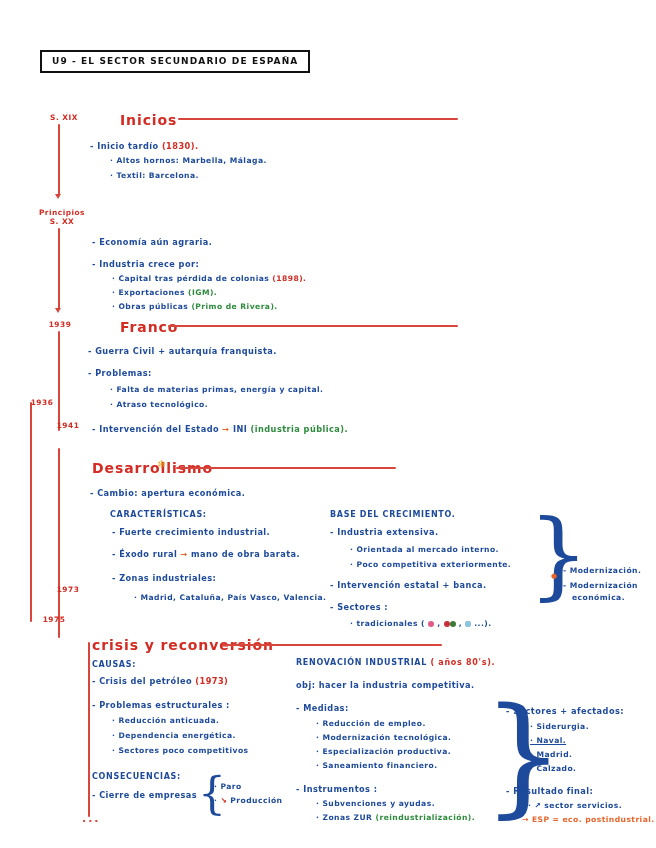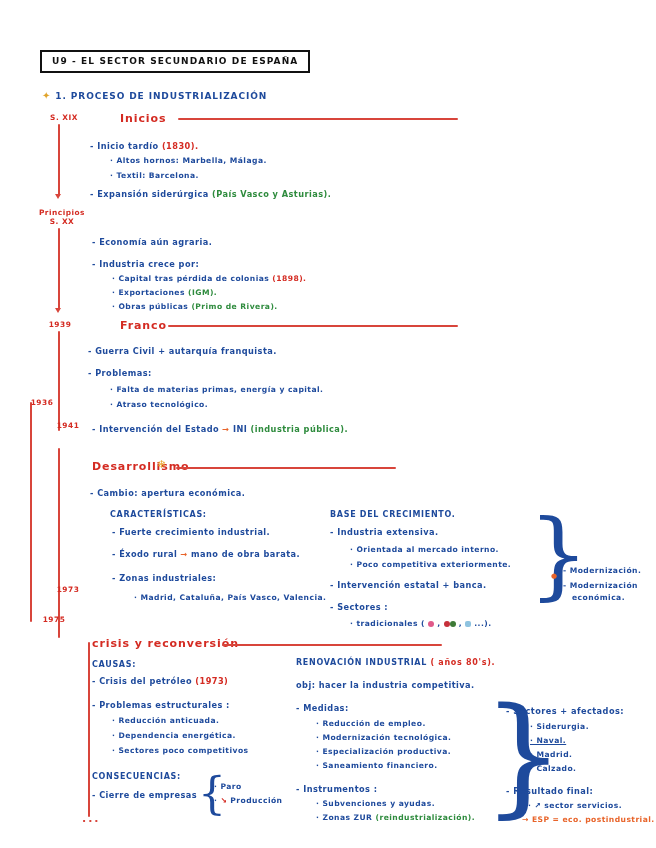--- a/index.html
+++ b/index.html
@@ -43,21 +43,21 @@
 
   .yearlabel{
     position:absolute;
     font-size:7.4px;font-weight:bold;letter-spacing:.5px;
     color:#d42b22;white-space:nowrap;text-align:center;
     line-height:1.25;
   }
 
   .head-red{
     position:absolute;
-    font-size:11px;font-weight:bold;letter-spacing:.9px;
+    font-size:14px;font-weight:bold;letter-spacing:.9px;
     color:#d42b22;white-space:nowrap;
   }
 
   
   .rule{
     position:absolute;height:1.6px;background:#d8453b;border-radius:1px;
   }
   
   .vbar{
     position:absolute;width:1.6px;background:#d8453b;border-radius:1px;
@@ -83,42 +83,34 @@
   .dotmark{position:absolute;color:#e8642a;font-size:7px;font-weight:bold;}
   .sq{display:inline-block;width:6px;height:6px;border-radius:50%;vertical-align:-1px;}
 </style>
 </head>
 <body>
 
 <div class="page">
 
   <div class="ttl-box">U9 - EL SECTOR SECUNDARIO DE ESPAÑA</div>
 
-  <div class="sec-head" style="left:42px;top:90px;">
-    <span class="star">✦</span>
-    <span>1. PROCESO DE INDUSTRIALIZACIÓN</span>
-  </div>
 
   <div class="yearlabel" style="left:44px;top:113px;width:40px;">S. XIX</div>
   <div class="head-red" style="left:120px;top:112px;">Inicios</div>
   <div class="rule" style="left:178px;top:118px;width:280px;"></div>
 
   <div class="vbar" style="left:58px;top:124px;height:72px;"></div>
   <div class="arrowhead" style="left:55px;top:194px;"></div>
 
   <div class="item" style="left:90px;top:141px;">
     <span>- Inicio tardío</span>
     <span class="red">(1830).</span>
   </div>
   <div class="item sm" style="left:110px;top:156px;">· Altos hornos: Marbella, Málaga.</div>
   <div class="item sm" style="left:110px;top:171px;">· Textil: Barcelona.</div>
-  <div class="item" style="left:90px;top:189px;">
-    <span>- Expansión siderúrgica</span>
-    <span class="green">(País Vasco y Asturias).</span>
-  </div>
 
   <div class="yearlabel" style="left:32px;top:208px;width:60px;white-space:pre;">Principios
 S. XX</div>
 
   <div class="vbar" style="left:58px;top:228px;height:82px;"></div>
   <div class="arrowhead" style="left:55px;top:308px;"></div>
 
   <div class="item" style="left:92px;top:237px;">- Economía aún agraria.</div>
   <div class="item" style="left:92px;top:259px;">- Industria crece por:</div>
   <div class="item sm" style="left:112px;top:274px;">

